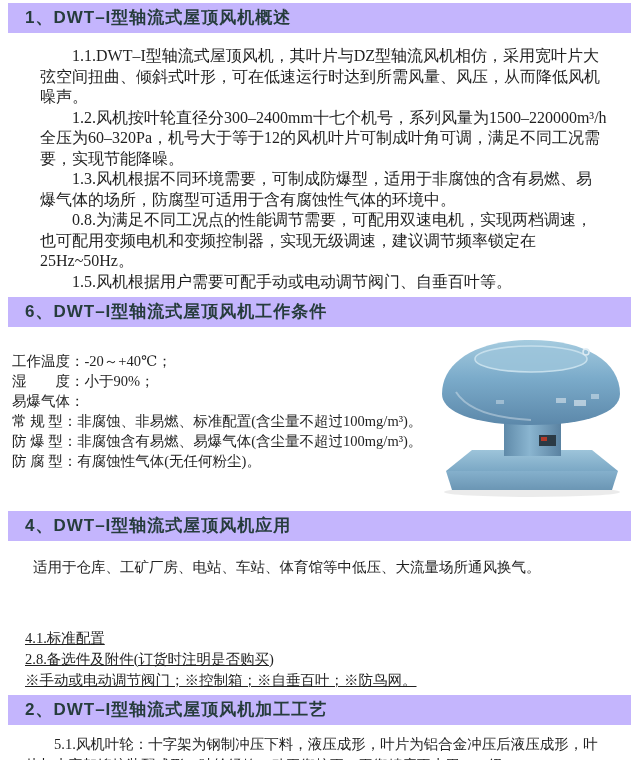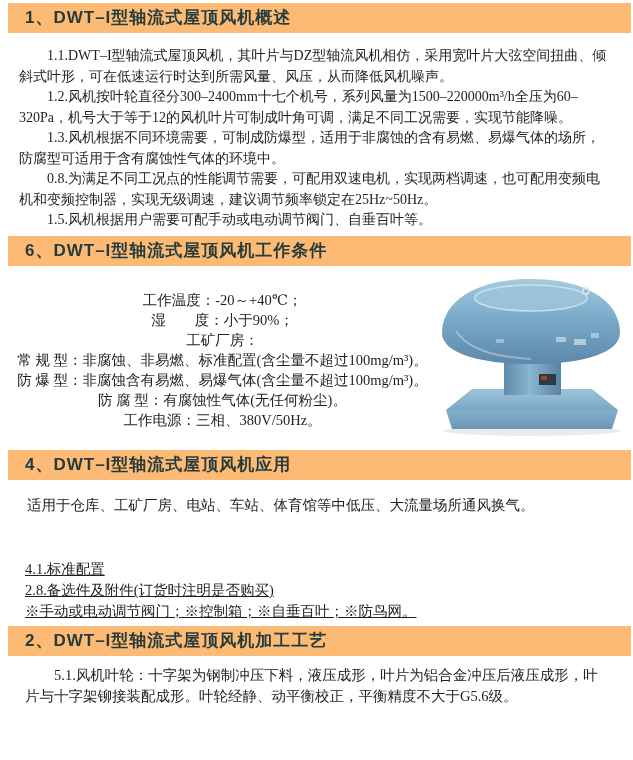--- a/index.html
+++ b/index.html
@@ -2,34 +2,34 @@
 <html><head>
 <meta charset="utf-8">
 <style>
   html,body{margin:0;padding:0;background:#fff;}
   .page{
     width:633px;height:760px;background:#ffffff;overflow:hidden;
     position:relative;box-sizing:border-box;padding-top:3px;
     font-family:"Liberation Serif","DejaVu Serif",serif;color:#1f1f1f;
   }
   .bar{
-    margin:0 2px 0 8px;background:#fdba74;color:#263c3c;
+    margin:0 2px 0 8px;background:#c4b5fd;color:#263c3c;
     font-family:"Liberation Sans","DejaVu Sans",sans-serif;
     font-weight:bold;font-size:17px;line-height:1;
     padding:6px 0 7px 17px;letter-spacing:1px;
   }
   section{margin:0;}
-  .body-block{margin:13px 26px 0 19px;font-size:14px;line-height:20.5px;}
+  .body-block{margin:13px 26px 0 40px;font-size:16px;line-height:20.5px;}
   .body-block p{margin:0;text-indent:2em;}
-  .s2-body{display:flex;margin:24px 4px 0 12px;text-align:center;}
+  .s2-body{display:flex;margin:24px 4px 0 12px;}
   .specs{flex:1;font-size:14.5px;line-height:20px;}
   .specs p{margin:0;text-indent:0;}
   .fan-wrap{width:196px;margin-top:-19px;}
   .s3-p{margin:15px 10px 0 17px;font-size:14.5px;line-height:20.5px;}
-  .s3-p p{margin:10px;text-indent:0;font-family:Liberation Serif, serif;}
+  .s3-p p{margin:16px;text-indent:0;font-family:Liberation Serif, serif;}
   .s4-block{margin:10px 20px 0 25px;font-size:14.5px;line-height:21px;text-decoration:underline;}
   .s4-block p{margin:0;text-indent:0;}
   .s5-block{margin:9px 24px 0 25px;font-size:14.5px;line-height:21px;}
   .s5-block p{margin:0;text-indent:2em;}
   .sp-after-s1{height:5px;}
   .sp-after-s2{height:7px;}
   .sp-after-s3{height:24px;}
   .sp-after-s4{height:4px;}
 </style>
 </head>
@@ -48,25 +48,24 @@
     </div>
   </section>
   <div class="sp-after-s1"></div>
 
   <section>
     <h2 class="bar">6、DWT–I型轴流式屋顶风机工作条件</h2>
     <div class="s2-body">
       <div class="specs">
         <p>工作温度：-20～+40℃；</p>
         <p>湿　　度：小于90%；</p>
-        <p>工矿厂房：</p>
+        <p>易爆气体：</p>
         <p>常 规 型：非腐蚀、非易燃、标准配置(含尘量不超过100mg/m³)。</p>
         <p>防 爆 型：非腐蚀含有易燃、易爆气体(含尘量不超过100mg/m³)。</p>
         <p>防 腐 型：有腐蚀性气体(无任何粉尘)。</p>
-        <p>工作电源：三相、380V/50Hz。</p>
       </div>
       <div class="fan-wrap">
         <svg width="196" height="168" viewBox="0 0 190 168">
           <defs>
             <linearGradient id="capGrad" x1="0" y1="0" x2="0" y2="1">
               <stop offset="0" stop-color="#a5cbdf"></stop>
               <stop offset="0.45" stop-color="#7babca"></stop>
               <stop offset="1" stop-color="#5c88aa"></stop>
             </linearGradient>
             <linearGradient id="cylGrad" x1="0" y1="0" x2="1" y2="0">

